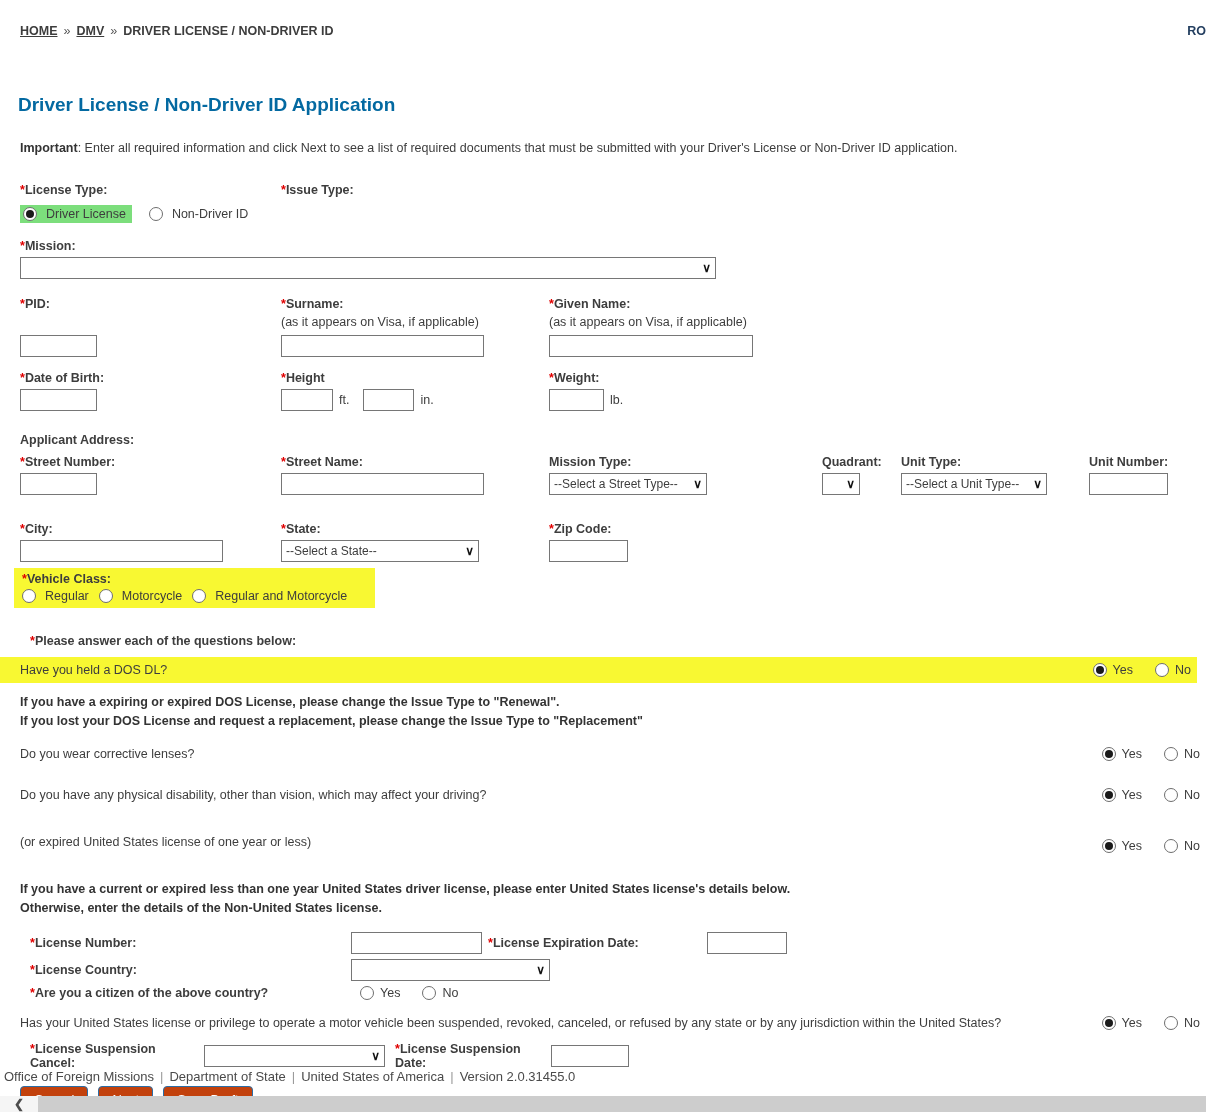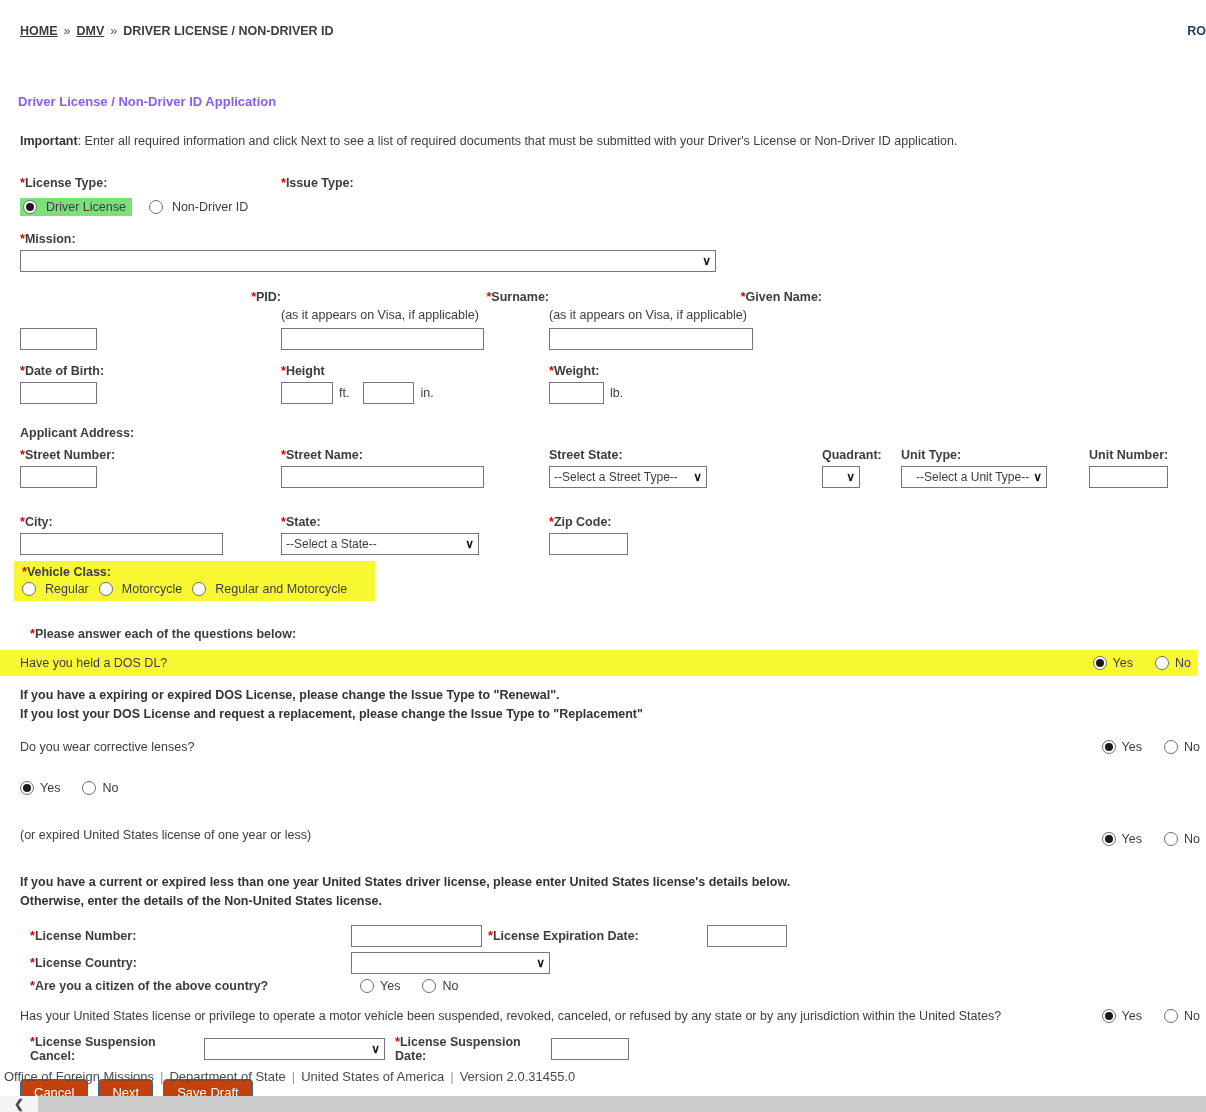--- a/index.html
+++ b/index.html
@@ -9,21 +9,21 @@
     background:#ffffff; color:#3d3d3d;
     font-family:"Liberation Sans", sans-serif; font-size:12.5px;
   }
   a { color:#3d3d3d; text-decoration:underline; cursor:pointer; }
 
   
   .topbar { padding:24px 0 0 20px; font-weight:bold; font-size:12.5px; }
   .topbar .sep { margin:0 6px; font-weight:normal; color:#555; }
   .user { position:absolute; top:24px; right:-9px; font-weight:bold; color:#243f60; font-size:12.5px; }
 
-  .page-title { margin:56px 0 0 18px; font-size:13px; font-weight:bold; color:#8b5cf6; }
+  .page-title { margin:56px 0 0 18px; font-size:19px; font-weight:bold; color:#0369a1; }
   .important { margin:25px 0 0 20px; color:#3d3d3d; }
   .important b { color:#333; }
 
   .req { color:#e00000; font-weight:bold; }
   .lbl { font-weight:bold; color:#3d3d3d; }
 
   
   .frow { display:flex; align-items:flex-start; padding-left:20px; }
   .c1 { width:261px; } .c2 { width:268px; } .c3 { width:273px; }
   .c4 { width:79px; }  .c5 { width:188px; } .c6 { flex:1; }
@@ -94,21 +94,21 @@
     display:flex; align-items:center;
   }
   .hscroll .larrow {
     width:38px; height:16px; background:#f5f5f5; color:#4d4d4d;
     display:flex; align-items:center; justify-content:center;
     font-size:12px; font-weight:bold; cursor:pointer;
   }
 
   .mt8{margin-top:8px;} .mt4{margin-top:4px;} .mt6{margin-top:6px;}
   .mt12{margin-top:27px;} .mt14{margin-top:14px;} .mt16{margin-top:16px;}
-  .mt18{margin-top:18px;text-align:right;} .mt22{margin-top:22px;} .mt28{margin-top:28px;}
+  .mt18{margin-top:18px;} .mt22{margin-top:22px;} .mt28{margin-top:28px;}
   .note { color:#3d3d3d; }
 </style>
 </head>
 <body>
 
 <div class="topbar">
   <a>HOME</a><span class="sep">»</span><a>DMV</a><span class="sep">»</span><span>DRIVER LICENSE / NON-DRIVER ID</span>
 </div>
 <div class="user">ROB</div>
 
@@ -181,42 +181,42 @@
     <span class="unit">lb.</span>
   </div>
 </div>
 
 <div class="frow mt22">
   <div class="lbl">Applicant Address:</div>
 </div>
 <div class="frow mt8">
   <div class="c1 lbl"><span class="req">*</span><span>Street Number:</span></div>
   <div class="c2 lbl"><span class="req">*</span><span>Street Name:</span></div>
-  <div class="c3 lbl"><span>Street State:</span></div>
+  <div class="c3 lbl"><span>Mission Type:</span></div>
   <div class="c4 lbl"><span>Quadrant:</span></div>
   <div class="c5 lbl"><span>Unit Type:</span></div>
   <div class="c6 lbl"><span>Unit Number:</span></div>
 </div>
 <div class="frow mt4">
   <div class="c1"><input class="ti" style="width: 77px;"></div>
   <div class="c2"><input class="ti" style="width: 203px;"></div>
   <div class="c3">
     <div class="sel" style="width:158px;">
       <span>--Select a Street Type--</span>
       <span class="chev">∨</span>
     </div>
   </div>
   <div class="c4">
     <div class="sel" style="width:38px;">
       <span></span>
       <span class="chev">∨</span>
     </div>
   </div>
   <div class="c5">
-    <div class="sel" style="width:146px;justify-content:flex-end;">
+    <div class="sel" style="width:146px;">
       <span>--Select a Unit Type--</span>
       <span class="chev">∨</span>
     </div>
   </div>
   <div class="c6"><input class="ti" style="width: 79px;"></div>
 </div>
 <div class="frow mt12">
   <div class="c1 lbl"><span class="req">*</span><span>City:</span></div>
   <div class="c2 lbl"><span class="req">*</span><span>State:</span></div>
   <div class="c3 lbl"><span class="req">*</span><span>Zip Code:</span></div>
@@ -271,20 +271,21 @@
   <span class="yn">
     <span class="radio checked"></span>
     <span>Yes</span>
     <span class="gap"></span>
     <span class="radio"></span>
     <span>No</span>
   </span>
 </div>
 
 <div class="qrow mt12">
+  <span class="qtext">Do you have any physical disability, other than vision, which may affect your driving?</span>
   <span class="yn">
     <span class="radio checked"></span>
     <span>Yes</span>
     <span class="gap"></span>
     <span class="radio"></span>
     <span>No</span>
   </span>
 </div>
 
 <div class="qrow mt12">

